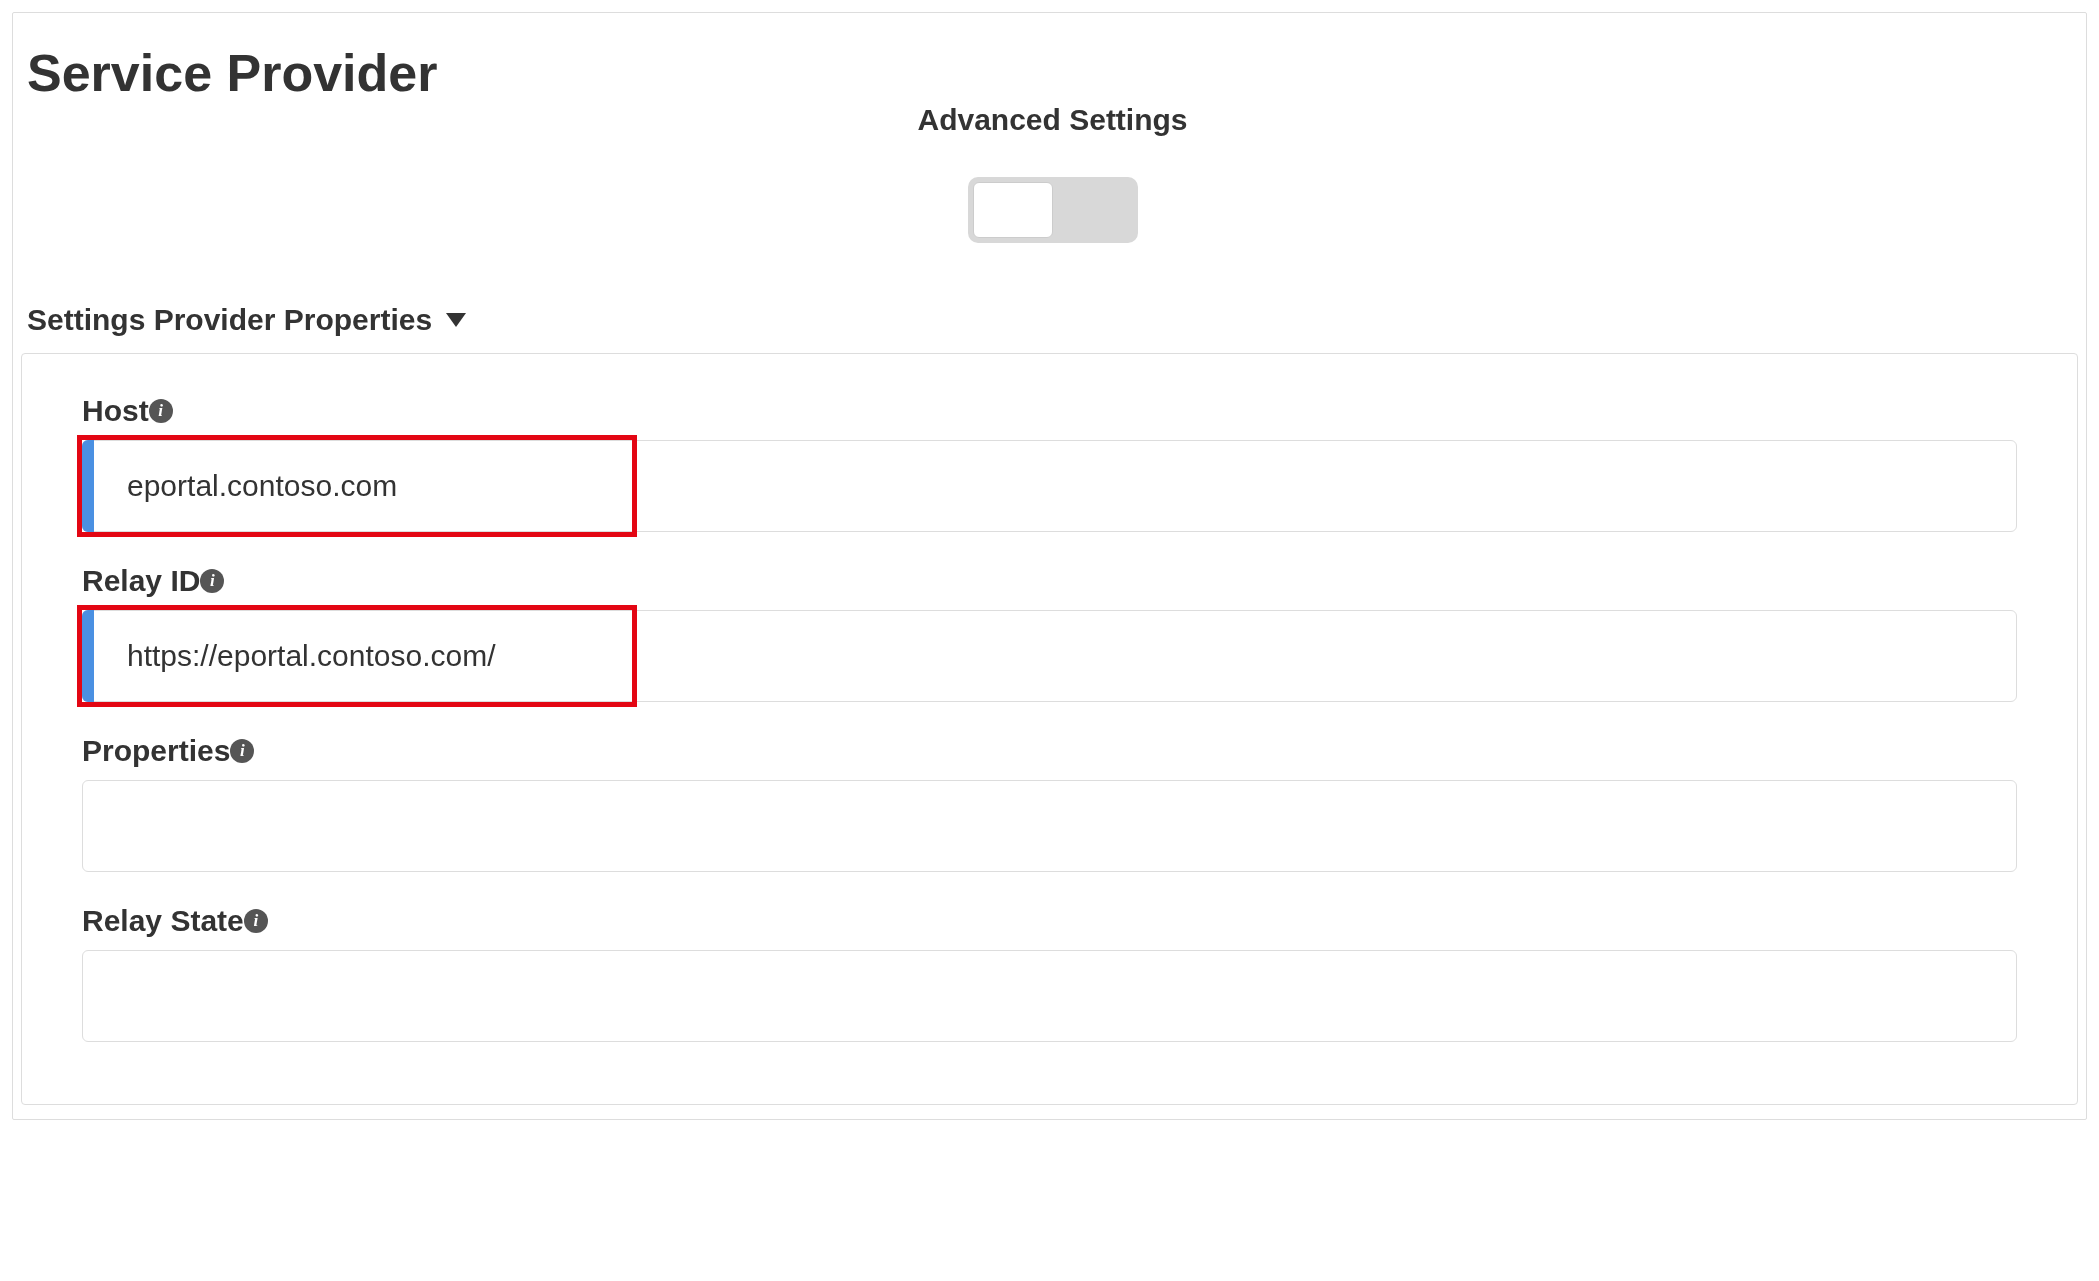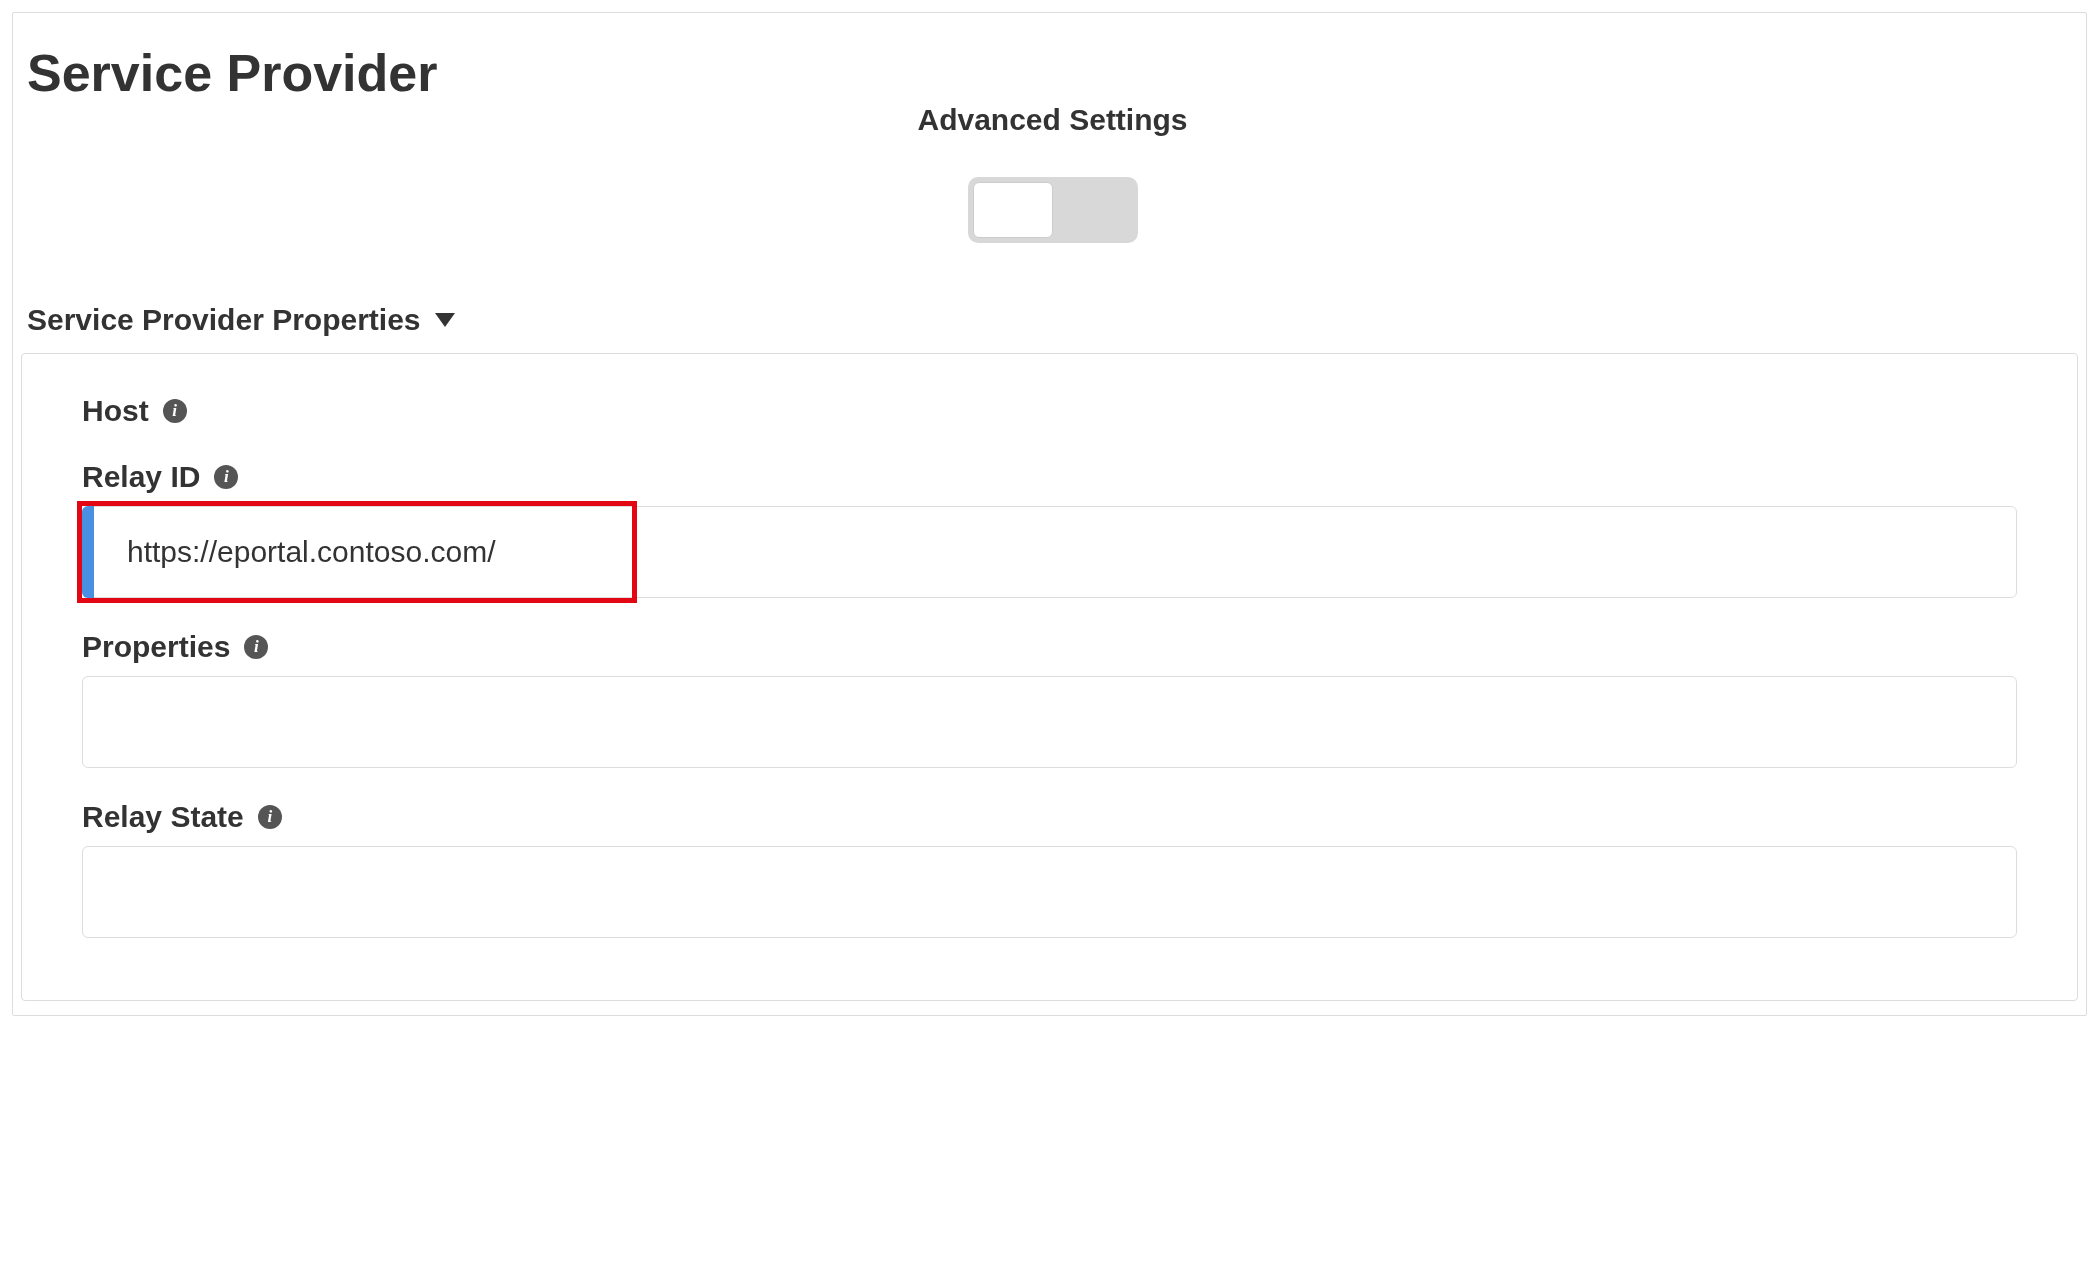--- a/index.html
+++ b/index.html
@@ -77,21 +77,20 @@
       border: 1px solid #ddd;
       border-radius: 4px;
       padding: 40px 60px 30px 60px;
     }
     .field-group {
       margin-bottom: 32px;
     }
     .field-label-row {
       display: flex;
       align-items: center;
-      gap: 14px;
       margin-bottom: 12px;
     }
     .field-label {
       font-size: 30px;
       font-weight: 700;
       color: #333;
     }
     .info-icon {
       width: 24px;
       height: 24px;
@@ -151,30 +150,35 @@
   <h1 class="page-title">Service Provider</h1>
 
   <div class="settings-row">
     <span class="settings-label">Advanced Settings</span>
     <div class="toggle">
       <div class="toggle-handle"></div>
     </div>
   </div>
 
   <div class="section-header">
-    <span>Service Provider Properties</span>
+    <span>Settings Provider Properties</span>
     <span class="caret-down"></span>
   </div>
 
   <div class="properties-panel">
 
     <div class="field-group">
       <div class="field-label-row">
         <span class="field-label">Host</span>
         <span class="info-icon">i</span>
+      </div>
+      <div class="input-wrapper">
+        <div class="blue-strip"></div>
+        <input type="text" class="text-input" value="eportal.contoso.com" style="">
+        <div class="highlight-box"></div>
       </div>
     </div>
 
     <div class="field-group">
       <div class="field-label-row">
         <span class="field-label">Relay ID</span>
         <span class="info-icon">i</span>
       </div>
       <div class="input-wrapper">
         <div class="blue-strip"></div>

